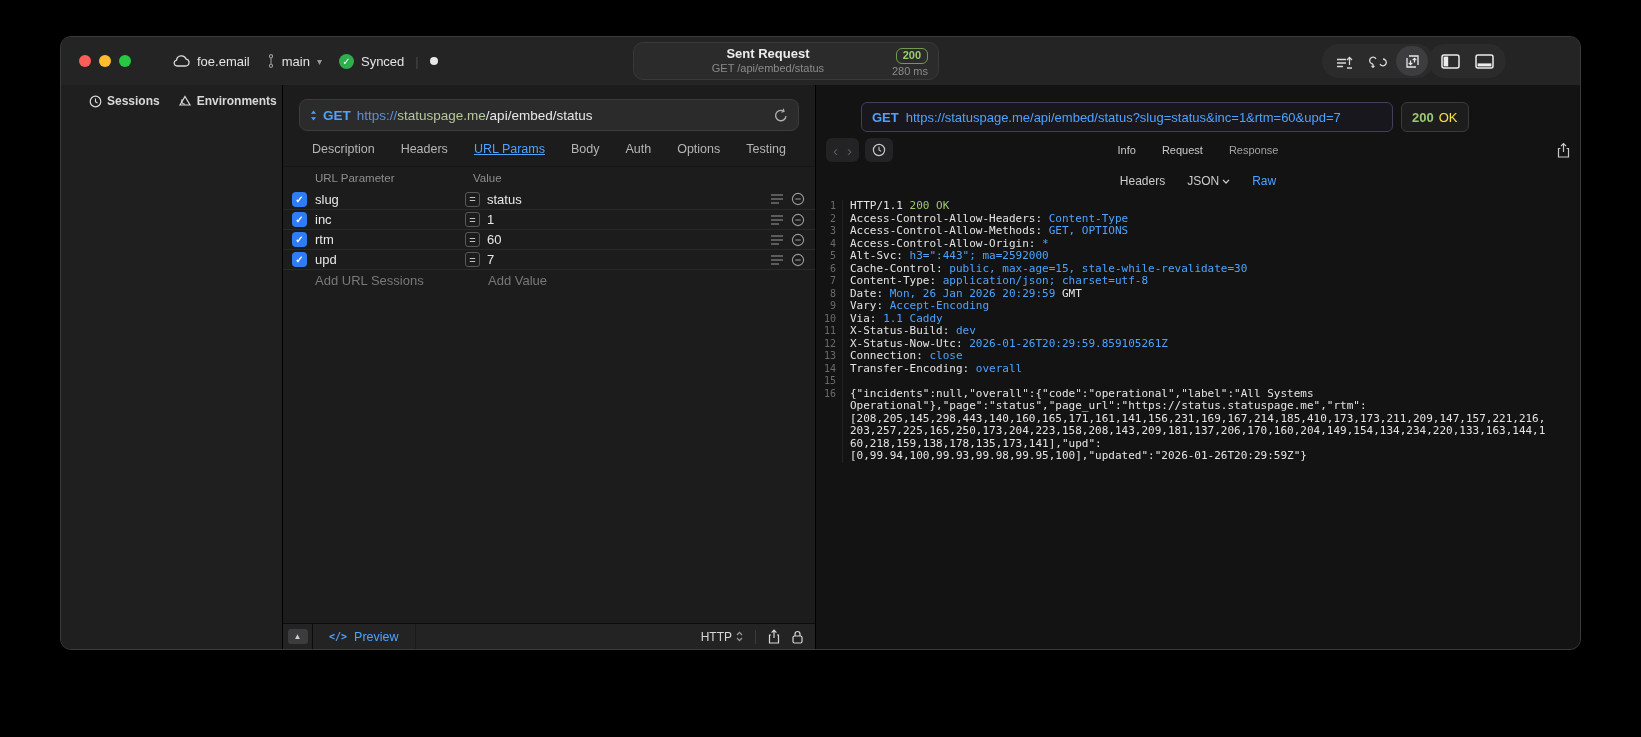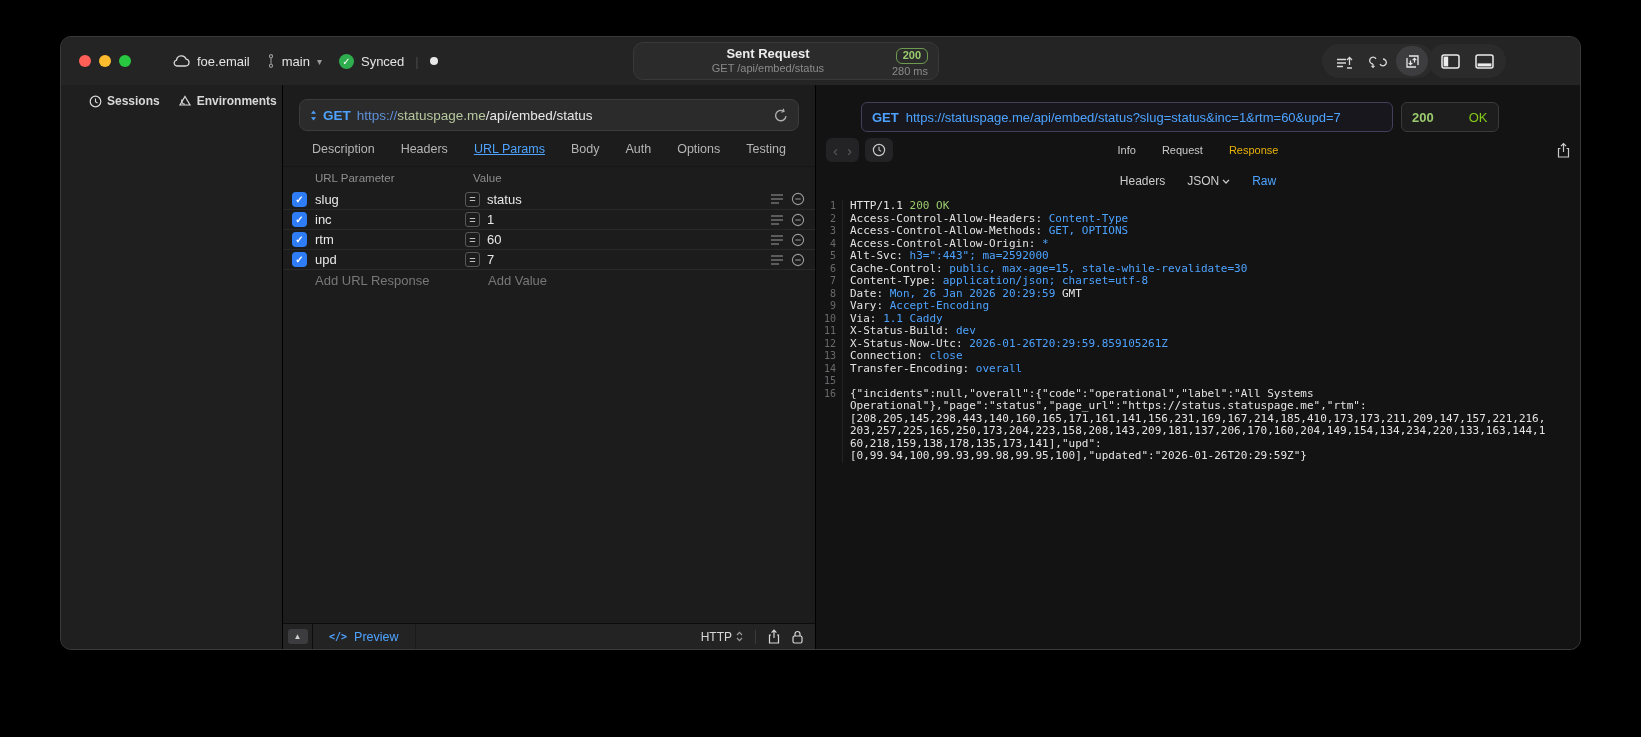--- a/index.html
+++ b/index.html
@@ -85,27 +85,27 @@
   .mf-right { margin-left:auto; display:flex; align-items:center; gap:12px; padding-right:12px; color:#d8d8d8; font-size:12px; }
   .mf-vsep { width:1px; height:14px; background:#3a3a3c; }
   
   .rightp { flex:1; background:#131314; display:flex; flex-direction:column; }
   .resp-urlrow { margin:17px 0 0 45px; display:flex; gap:8px; align-items:center; flex:0 0 30px; }
   .resp-urlbox { width:532px; height:30px; border:1px solid #40405a; border-radius:6px; background:#17171d;
                  display:flex; align-items:center; padding:0 10px; gap:7px; font-size:13px; white-space:nowrap; overflow:hidden; }
   .resp-url { color:#4da3ff; }
   .resp-status { height:30px; border:1px solid #3a3a3c; border-radius:6px; background:#1d1d1e; display:flex;
                  align-items:center; gap:5px; padding:0 10px; font-size:13px; }
-  .st-code { color:#9acb6d; font-weight:bold; } .st-text { color:#84cc16;margin-left:30px; }
+  .st-code { color:#9acb6d; font-weight:bold; } .st-text { color:#fde047; }
   .resp-nav { height:36px; flex:0 0 36px; position:relative; display:flex; align-items:center; padding:0 10px; }
   .nav-left { display:flex; align-items:center; gap:6px; }
   .nav-chevrons { background:#232325; border-radius:6px; height:24px; display:flex; align-items:center; padding:0 7px; gap:9px; color:#5c5c5e; font-size:15px; }
   .nav-clock { background:#232325; border-radius:6px; height:24px; width:28px; display:flex; align-items:center; justify-content:center; color:#c9c9c9; }
   .resp-tabs { position:absolute; left:0; right:0; display:flex; justify-content:center; gap:26px; font-size:11px; color:#c9c9c9; }
-  .resp-tabs .tab.active { color:#eab308; }
+  .resp-tabs .tab.active { color:#a3a3a3; }
   .nav-share { margin-left:auto; color:#c9c9c9; z-index:2; }
   .resp-subtabs { height:26px; flex:0 0 26px; display:flex; justify-content:center; align-items:center; gap:22px;
                   font-size:12px; color:#cdcdcd; }
   .resp-subtabs .stab { display:flex; align-items:center; gap:3px; }
   .resp-subtabs .stab.active { color:#4da3ff; }
   .code { flex:1; overflow:hidden; padding-top:6px; font-family:"DejaVu Sans Mono",monospace; font-size:11px; line-height:12.5px; }
   .cline { display:flex; }
   .cline .ln { flex:0 0 26px; text-align:right; color:#6a6a6c; font-size:10px; padding-right:6px; }
   .cline .ct { flex:1; border-left:1px solid #232324; padding-left:7px; white-space:pre-wrap; word-break:break-all; padding-right:8px; }
   .ct .k { color:#e4e4e4; } .ct .v { color:#4da3ff; } .ct .g { color:#9acb6d; }
@@ -362,21 +362,21 @@
                   <path d="M0 1h12M0 5h12M0 9h8" stroke="#9a9a9a" stroke-width="1.2"></path>
                 </svg>
                 <svg width="14" height="14" viewBox="0 0 14 14">
                   <circle cx="7" cy="7" r="5.6" fill="none" stroke="#9a9a9a" stroke-width="1.1"></circle>
                   <line x1="4.3" y1="7" x2="9.7" y2="7" stroke="#9a9a9a" stroke-width="1.1"></line>
                 </svg>
               </span>
             </div>
           </div>
         <div class="paddrow">
-          <span class="a-name">Add URL Response</span>
+          <span class="a-name">Add URL Sessions</span>
           <span class="a-value">Add Value</span>
         </div>
       </div>
 
       <div class="mid-footer">
         <div class="mf-upbtn">
             <span class="box">▲</span>
           </div>
         <div class="mf-preview">
           <span class="mf-code">&lt;/&gt;</span>

